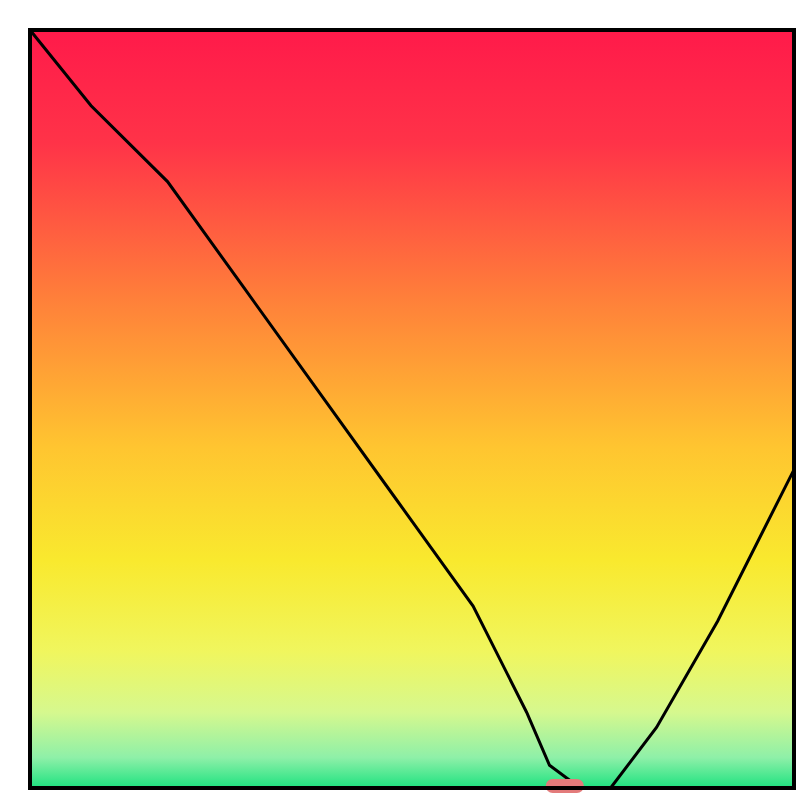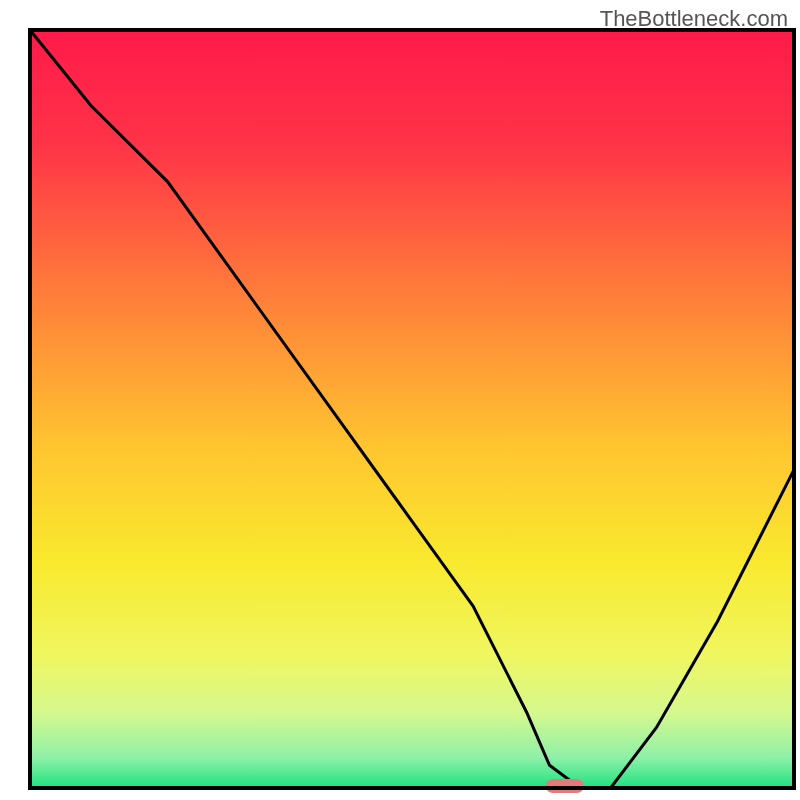--- a/index.html
+++ b/index.html
@@ -26,21 +26,20 @@
     z-index: 10;
   }
   svg {
     display: block;
   }
 </style>
 </head>
 <body>
 <div class="container">
 
-<div class="watermark">TheBottleneck.com</div>
 
 <svg width="800" height="800" viewBox="0 0 800 800">
   <defs>
     <linearGradient id="bg-grad" x1="0" y1="0" x2="0" y2="1">
       <stop id="g0" offset="0%" stop-color="#ff1a4a"></stop>
       <stop id="g1" offset="15%" stop-color="#ff3348"></stop>
       <stop id="g2" offset="35%" stop-color="#ff7e3a"></stop>
       <stop id="g3" offset="55.00000000000001%" stop-color="#ffc530"></stop>
       <stop id="g4" offset="70%" stop-color="#f9e92e"></stop>
       <stop id="g5" offset="82%" stop-color="#f0f65e"></stop>

